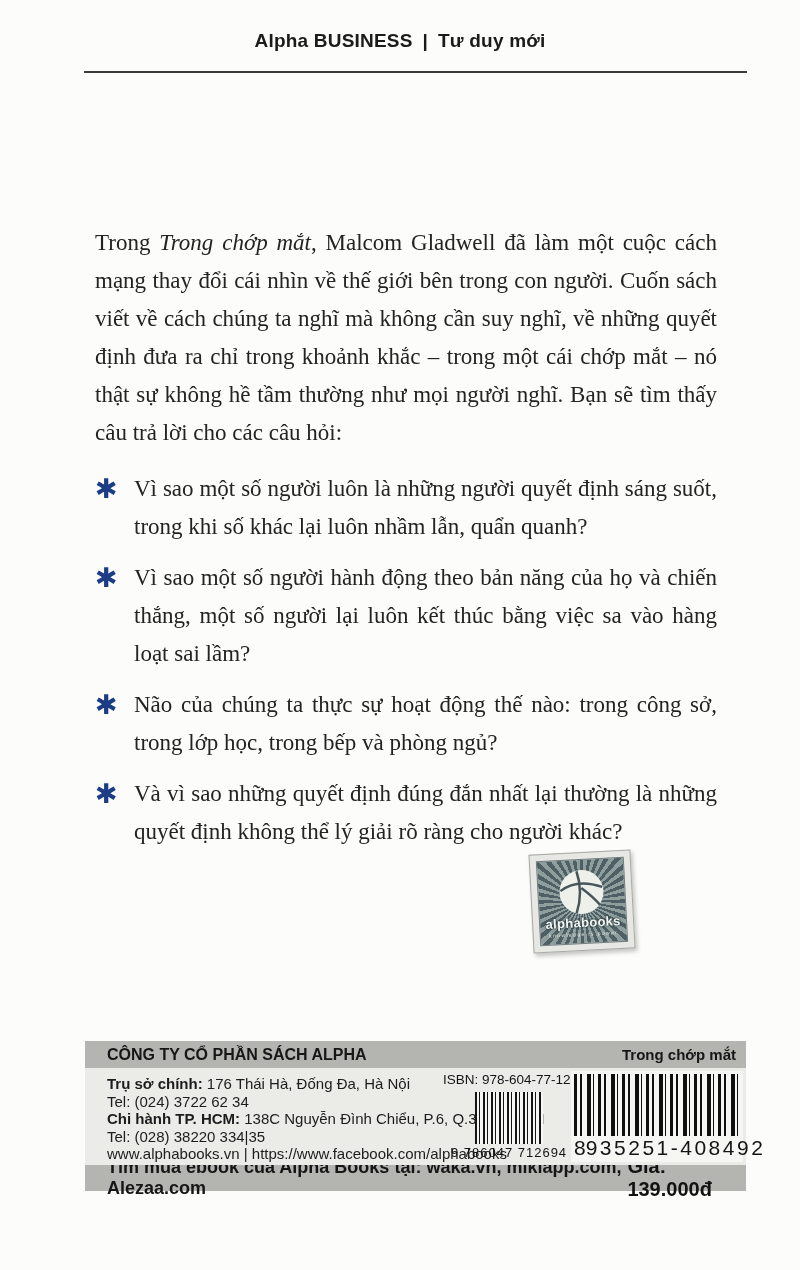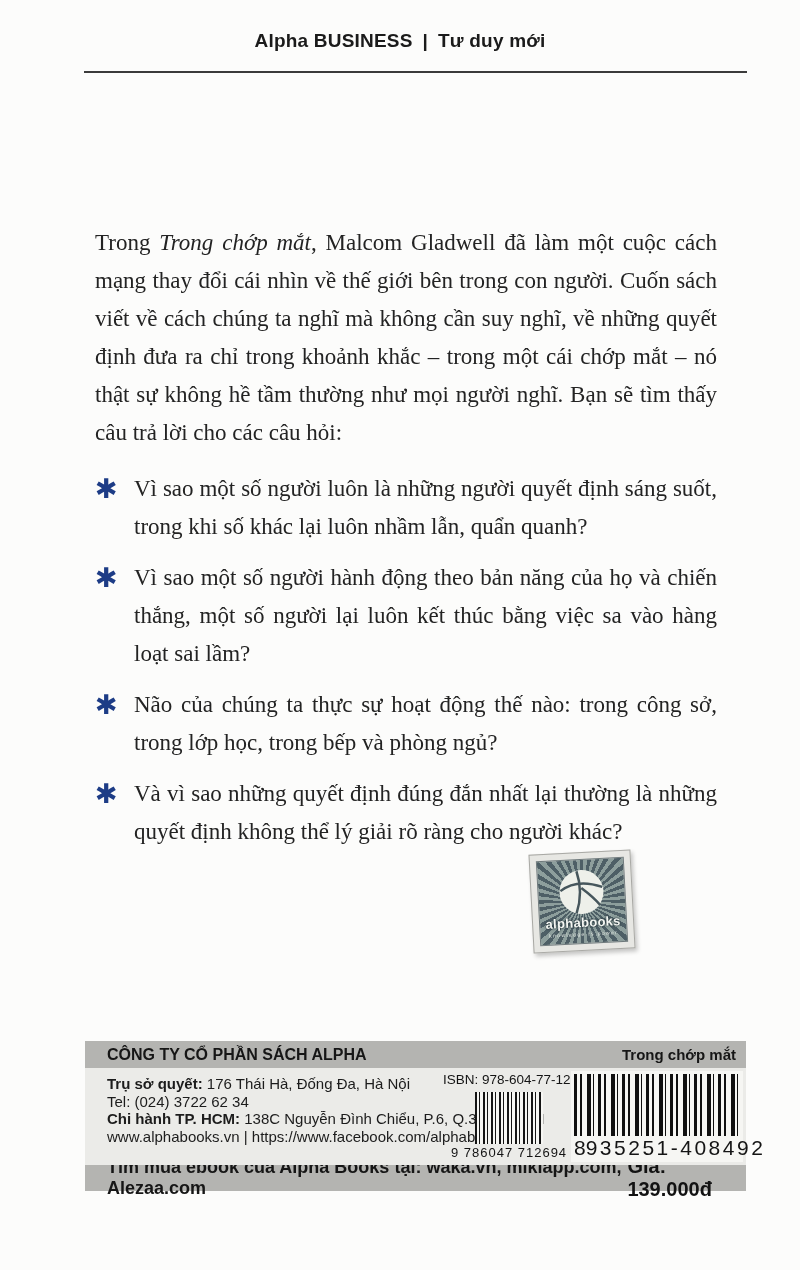--- a/index.html
+++ b/index.html
@@ -239,23 +239,24 @@
   </div>
 
   <div class="colophon">
     <div class="colophon-bar">
       <span class="company-name">CÔNG TY CỔ PHẦN SÁCH ALPHA</span>
       <span class="bar-book-title">Trong chớp mắt</span>
     </div>
 
     <div class="colophon-mid">
       <div class="address-block">
-        <div><b>Trụ sở quyết:</b><span> 176 Thái Hà, Đống Đa, Hà Nội</span></div>
+        <div><b>Trụ sở chính:</b><span> 176 Thái Hà, Đống Đa, Hà Nội</span></div>
         <div>Tel: (024) 3722 62 34</div>
         <div><b>Chi hành TP. HCM:</b><span> 138C Nguyễn Đình Chiểu, P.6, Q.3, TP. HCM</span></div>
+        <div>Tel: (028) 38220 334|35</div>
         <div>www.alphabooks.vn | https://www.facebook.com/alphabooks</div>
       </div>
 
       <div class="isbn-box">
         <div class="isbn-label">ISBN: 978-604-77-1269-4</div>
         <div class="barcode-small"></div>
         <div class="barcode-small-digits">9 786047 712694</div>
       </div>
 
       <div class="ean-box">

